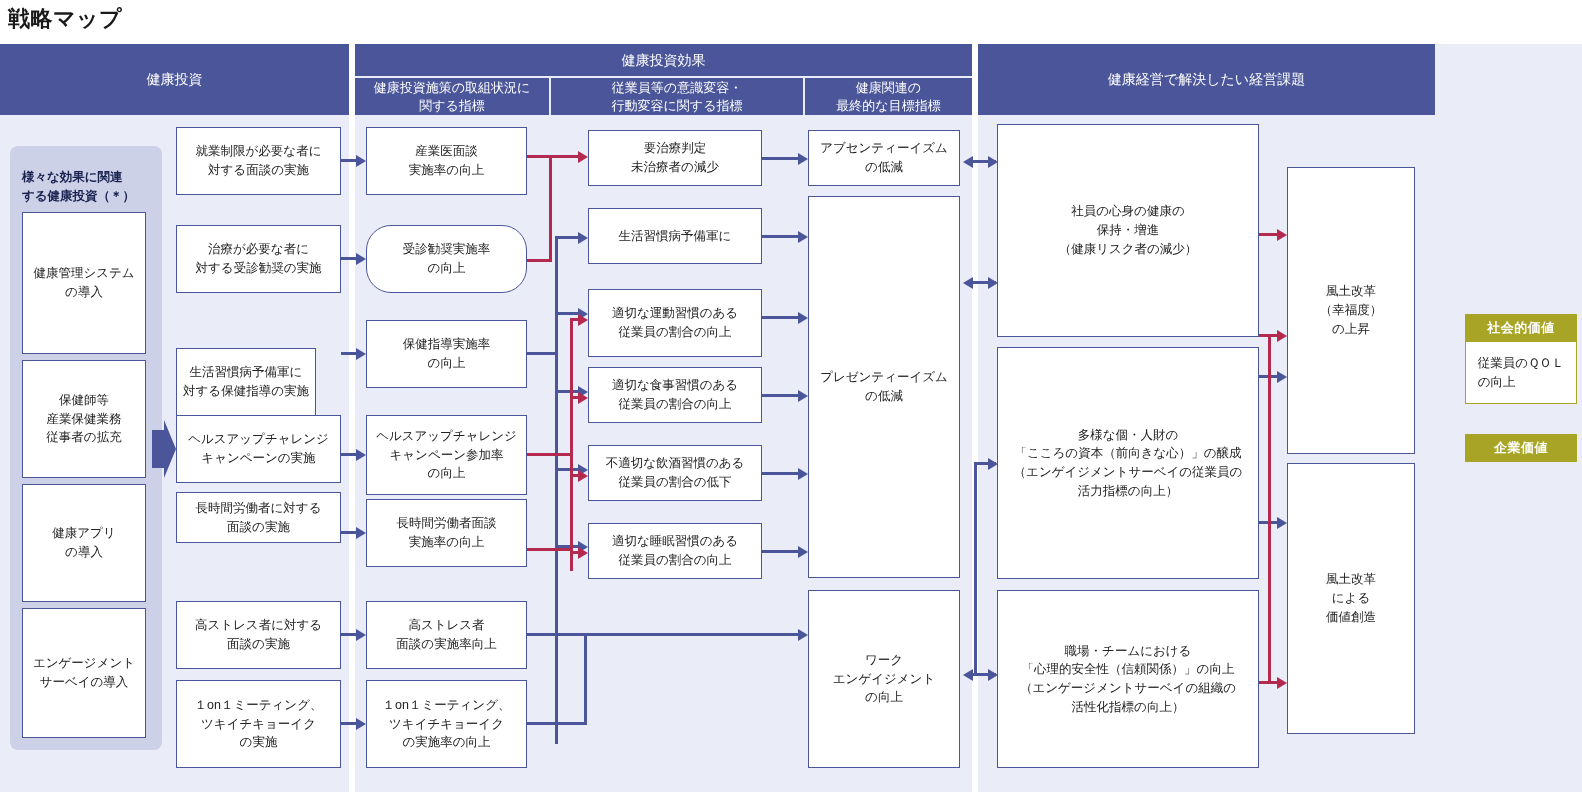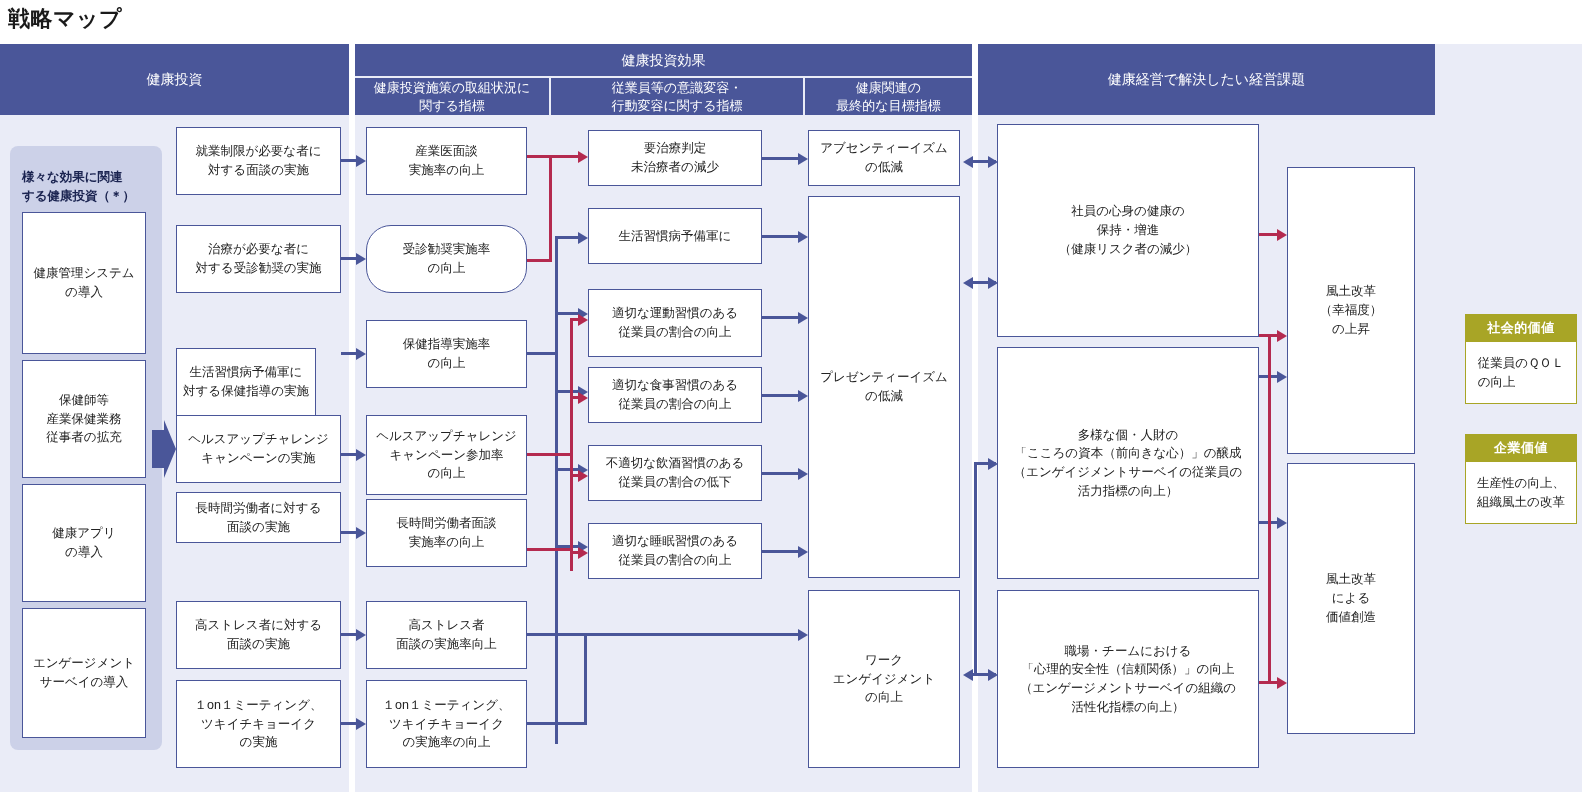--- a/index.html
+++ b/index.html
@@ -272,22 +272,20 @@
 による
 価値創造</span></div>
 
 <div class="valbox" style="left:1465px; top:314px; width:112px;">
   <div class="vhead">社会的価値</div>
   <div class="vbody" style="height:62px;">従業員のＱＯＬ
 の向上</div>
 </div>
 <div class="valbox" style="left:1465px; top:434px; width:112px;">
   <div class="vhead">企業価値</div>
-  <div class="vbody" style="height:62px;">生産性の向上、
-組織風土の改革</div>
 </div>
 
 <div class="ln h b" style="left:341px; top:159px; width:15px;"></div>
 <div class="ah rt-b" style="left:356px; top:155px;"></div>
 
 <div class="ln h b" style="left:341px; top:257px; width:15px;"></div>
 <div class="ah rt-b" style="left:356px; top:253px;"></div>
 
 <div class="ln h b" style="left:341px; top:352px; width:15px;"></div>
 <div class="ah rt-b" style="left:356px; top:348px;"></div>

